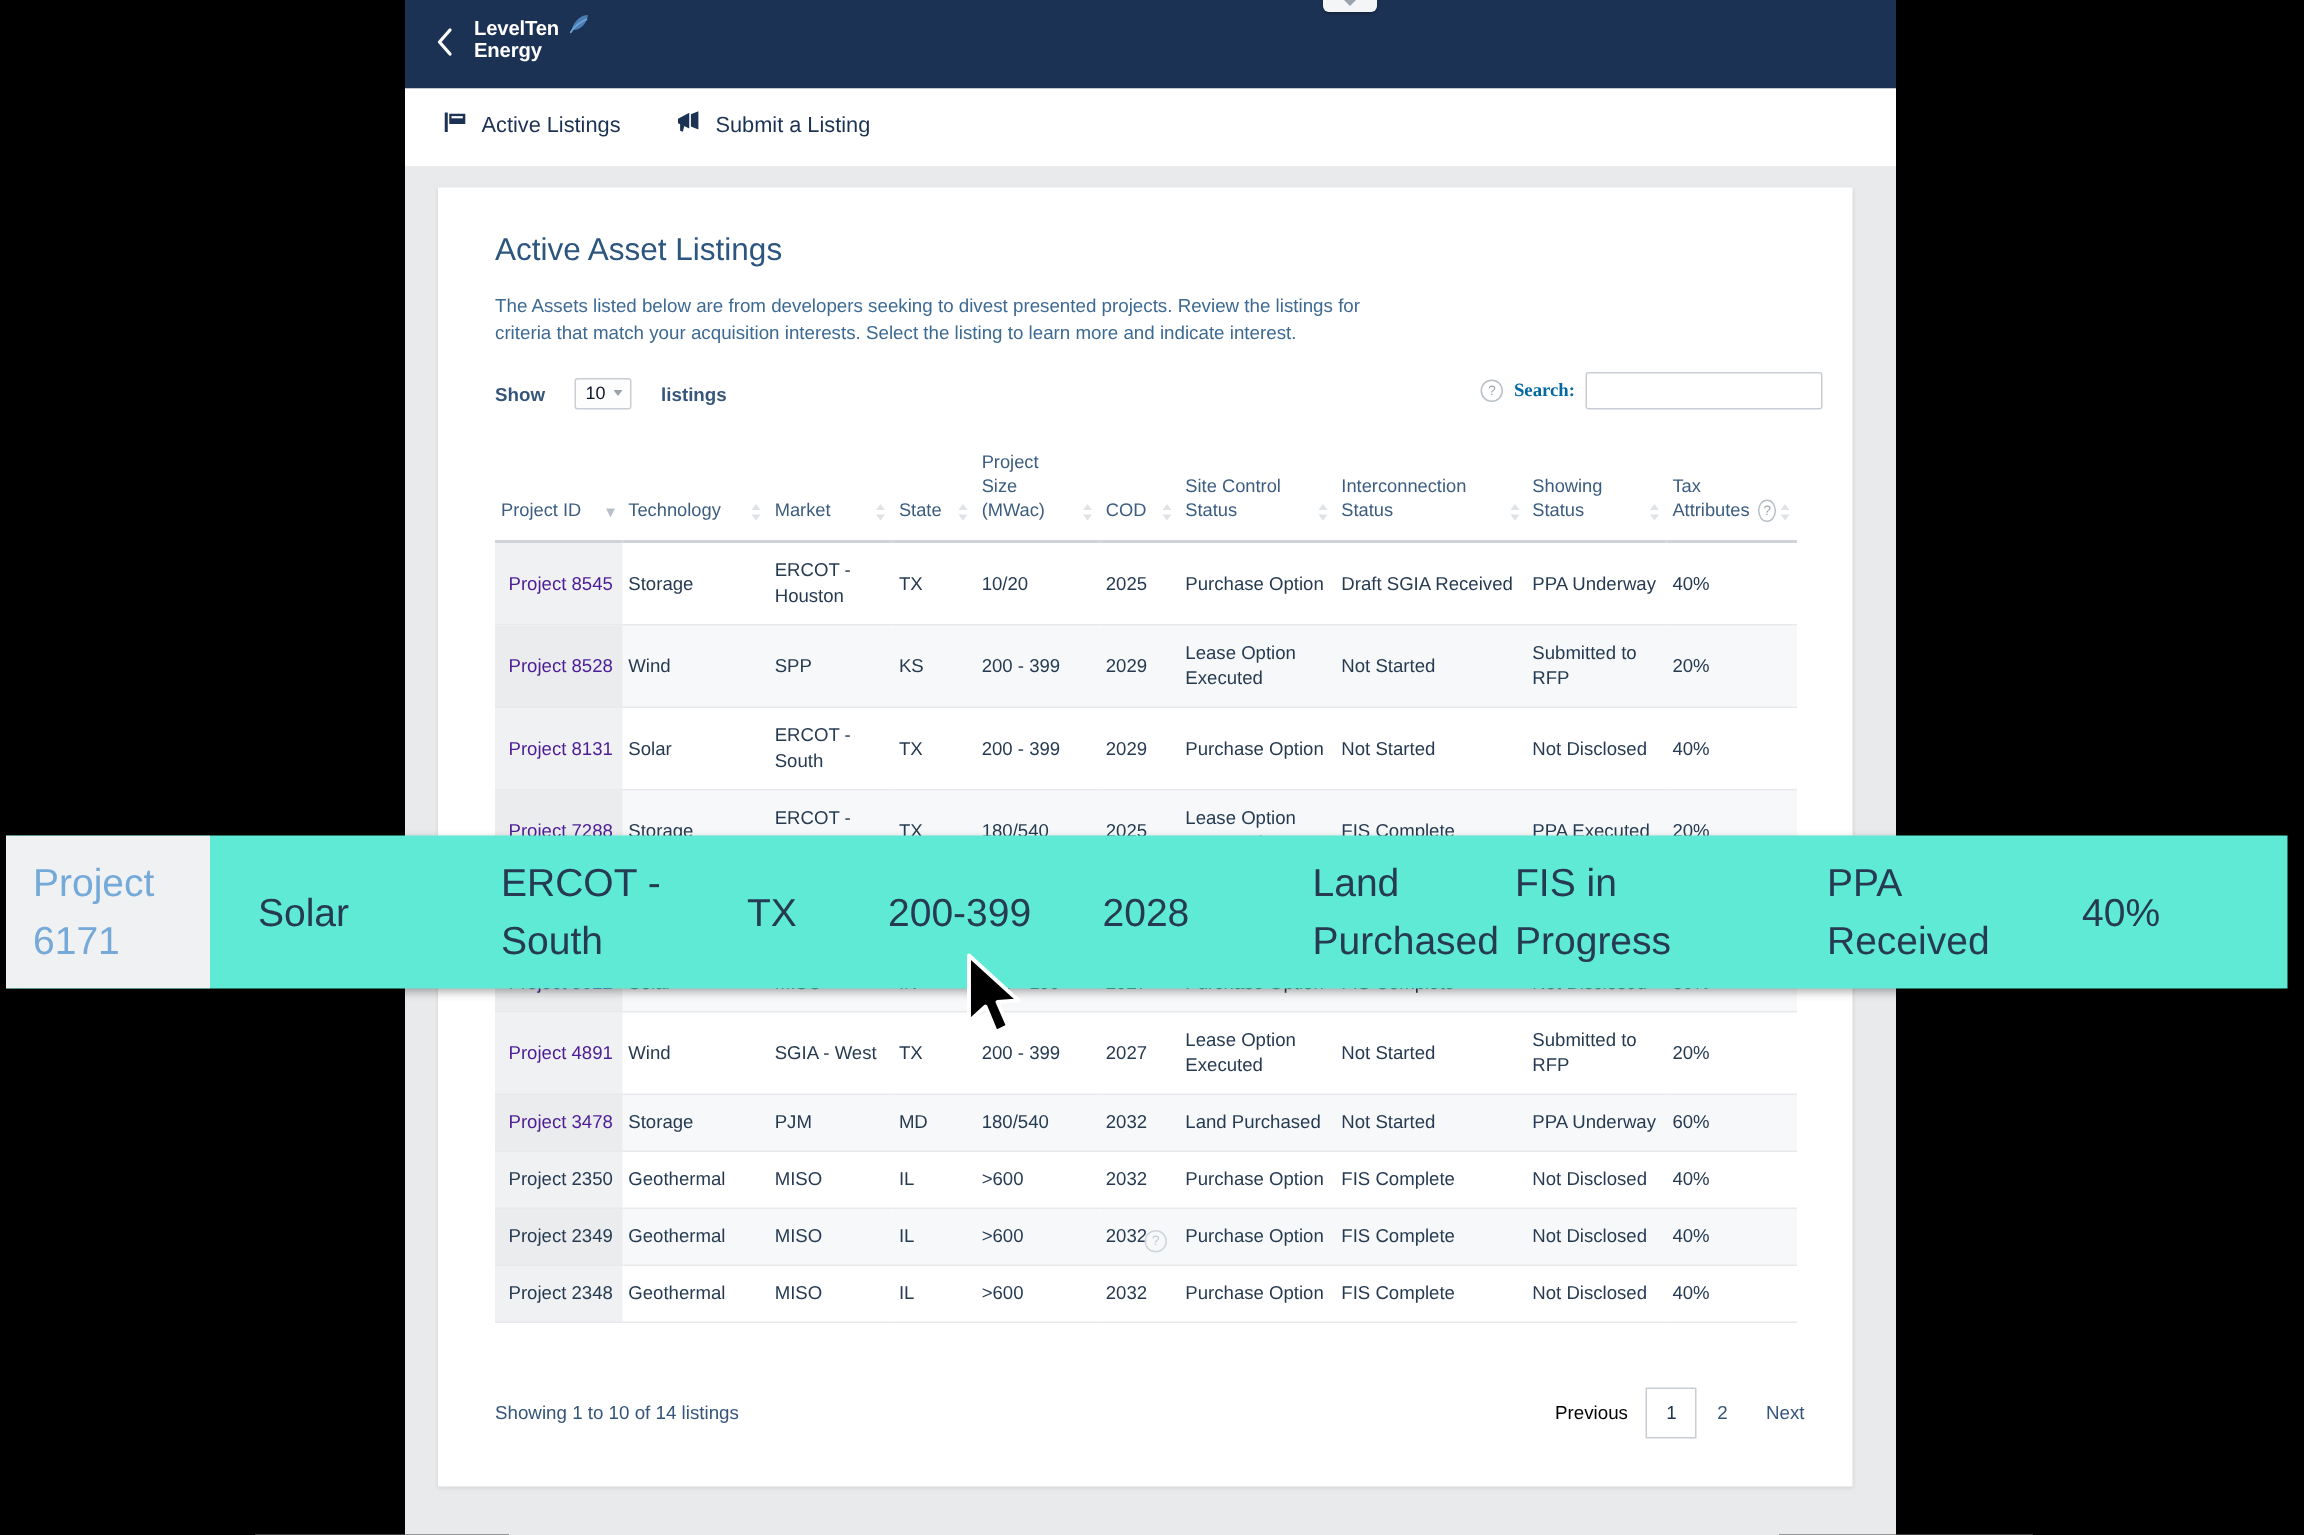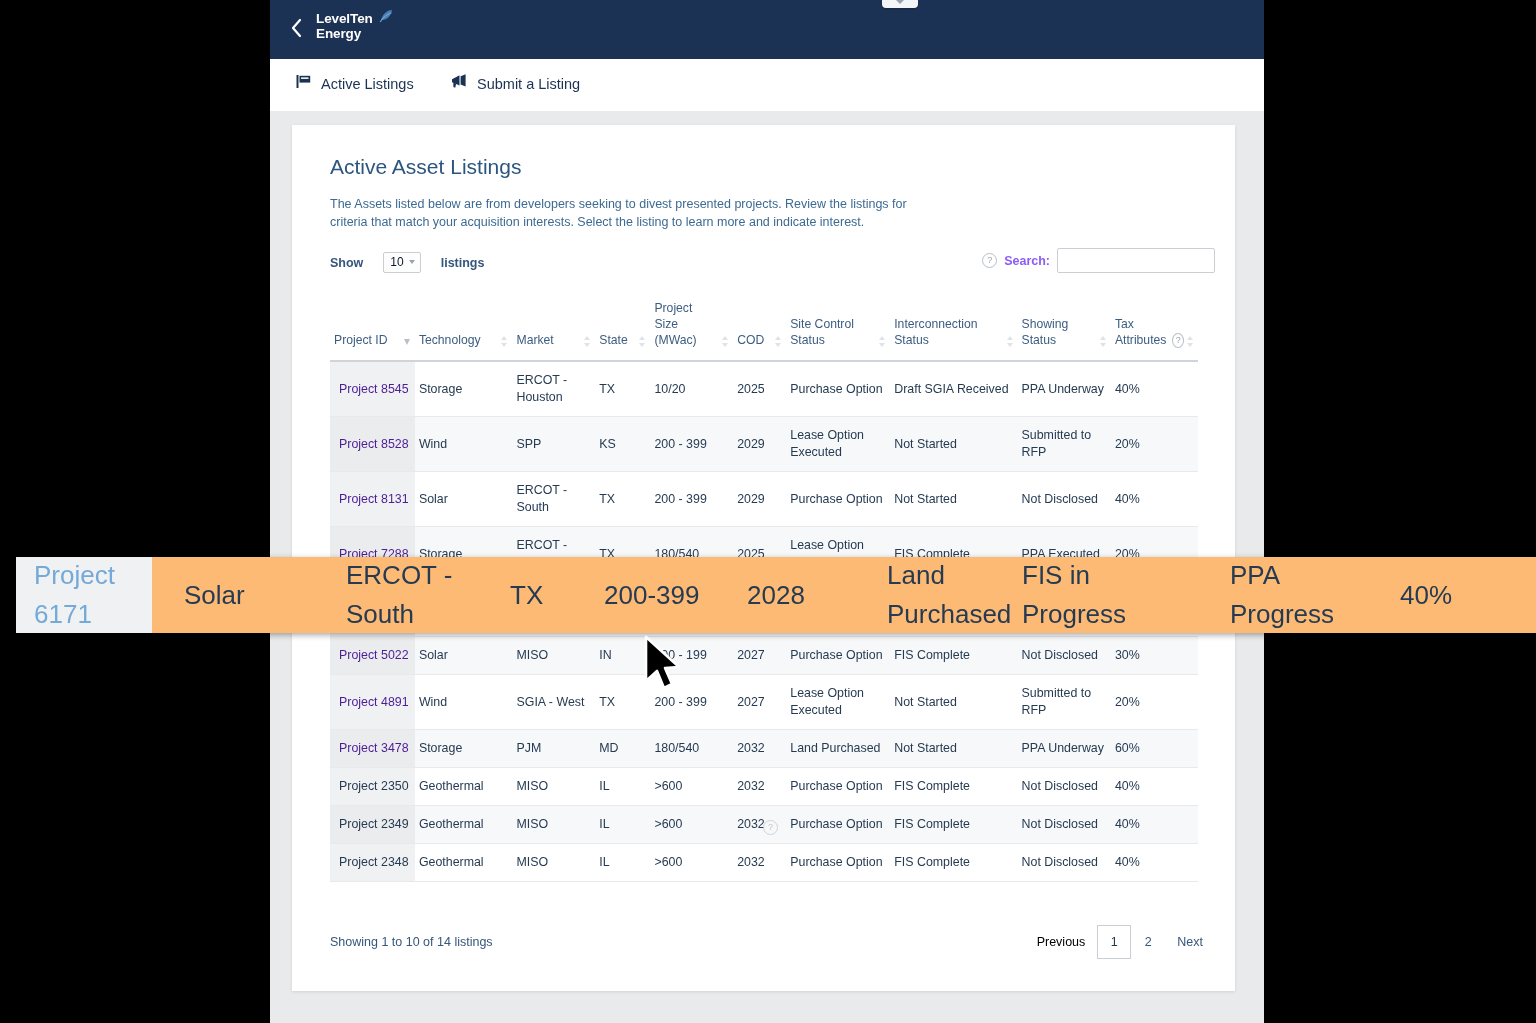--- a/index.html
+++ b/index.html
@@ -169,22 +169,23 @@
 
   #search-control {
     position: absolute;
     right: 20px; top: 123px;
     display: flex;
     align-items: center;
     gap: 7px;
   }
   #search-label {
     font-size: 12.5px;
-    color: #8b5cf6;
+    color: #0369a1;
     font-weight: bold;
+    font-family: Liberation Serif, serif;
   }
   #search-input {
     width: 146px;
     height: 23px;
     border: 1px solid #c9ced4;
     border-radius: 2px;
     background: #fff;
     font-size: 12.5px;
     padding: 0 5px;
     color: #23394f;
@@ -332,24 +333,24 @@
   .page-btn.current {
     border: 1px solid #c9ced4;
     background: #ffffff;
     color: #23394f;
   }
   .page-btn.muted { color: #000000; }
 
   
   #magnifier-overlay {
     position: absolute;
-    left: 16px; top: 557px;
+    left: 4px; top: 557px;
     width: 1521px;
-    height: 76px;
-    background: #fdba74;
+    height: 102px;
+    background: #5eead4;
     box-shadow: 0 2px 6px rgba(0,0,0,0.35);
     z-index: 60;
     overflow: hidden;
   }
   #magnifier-row {
     position: absolute;
     inset: 0;
     display: flex;
     align-items: center;
   }
@@ -710,21 +711,21 @@
     <div class="mag-cell m-state">TX</div>
     <div class="mag-cell m-size">200-399</div>
     <div class="mag-cell m-cod">2028</div>
     <div class="mag-cell m-site">
       <div>Land</div>
       <div>Purchased</div>
     </div>
     <div class="mag-cell m-inter">FIS in Progress</div>
     <div class="mag-cell m-offtake">
       <div>PPA</div>
-      <div>Progress</div>
+      <div>Received</div>
     </div>
     <div class="mag-cell m-tax">40%</div>
   </div>
 </div>
 
 <div id="mouse-cursor">
   <svg width="44" height="64" viewBox="0 0 44 64" aria-hidden="true">
     <path d="M6,3 L6,47 L17,37 L24,54 L32,50 L25,34 L39,33 Z" fill="#000000" stroke="#ffffff" stroke-width="2.6" stroke-linejoin="round"></path>
   </svg>
 </div>

